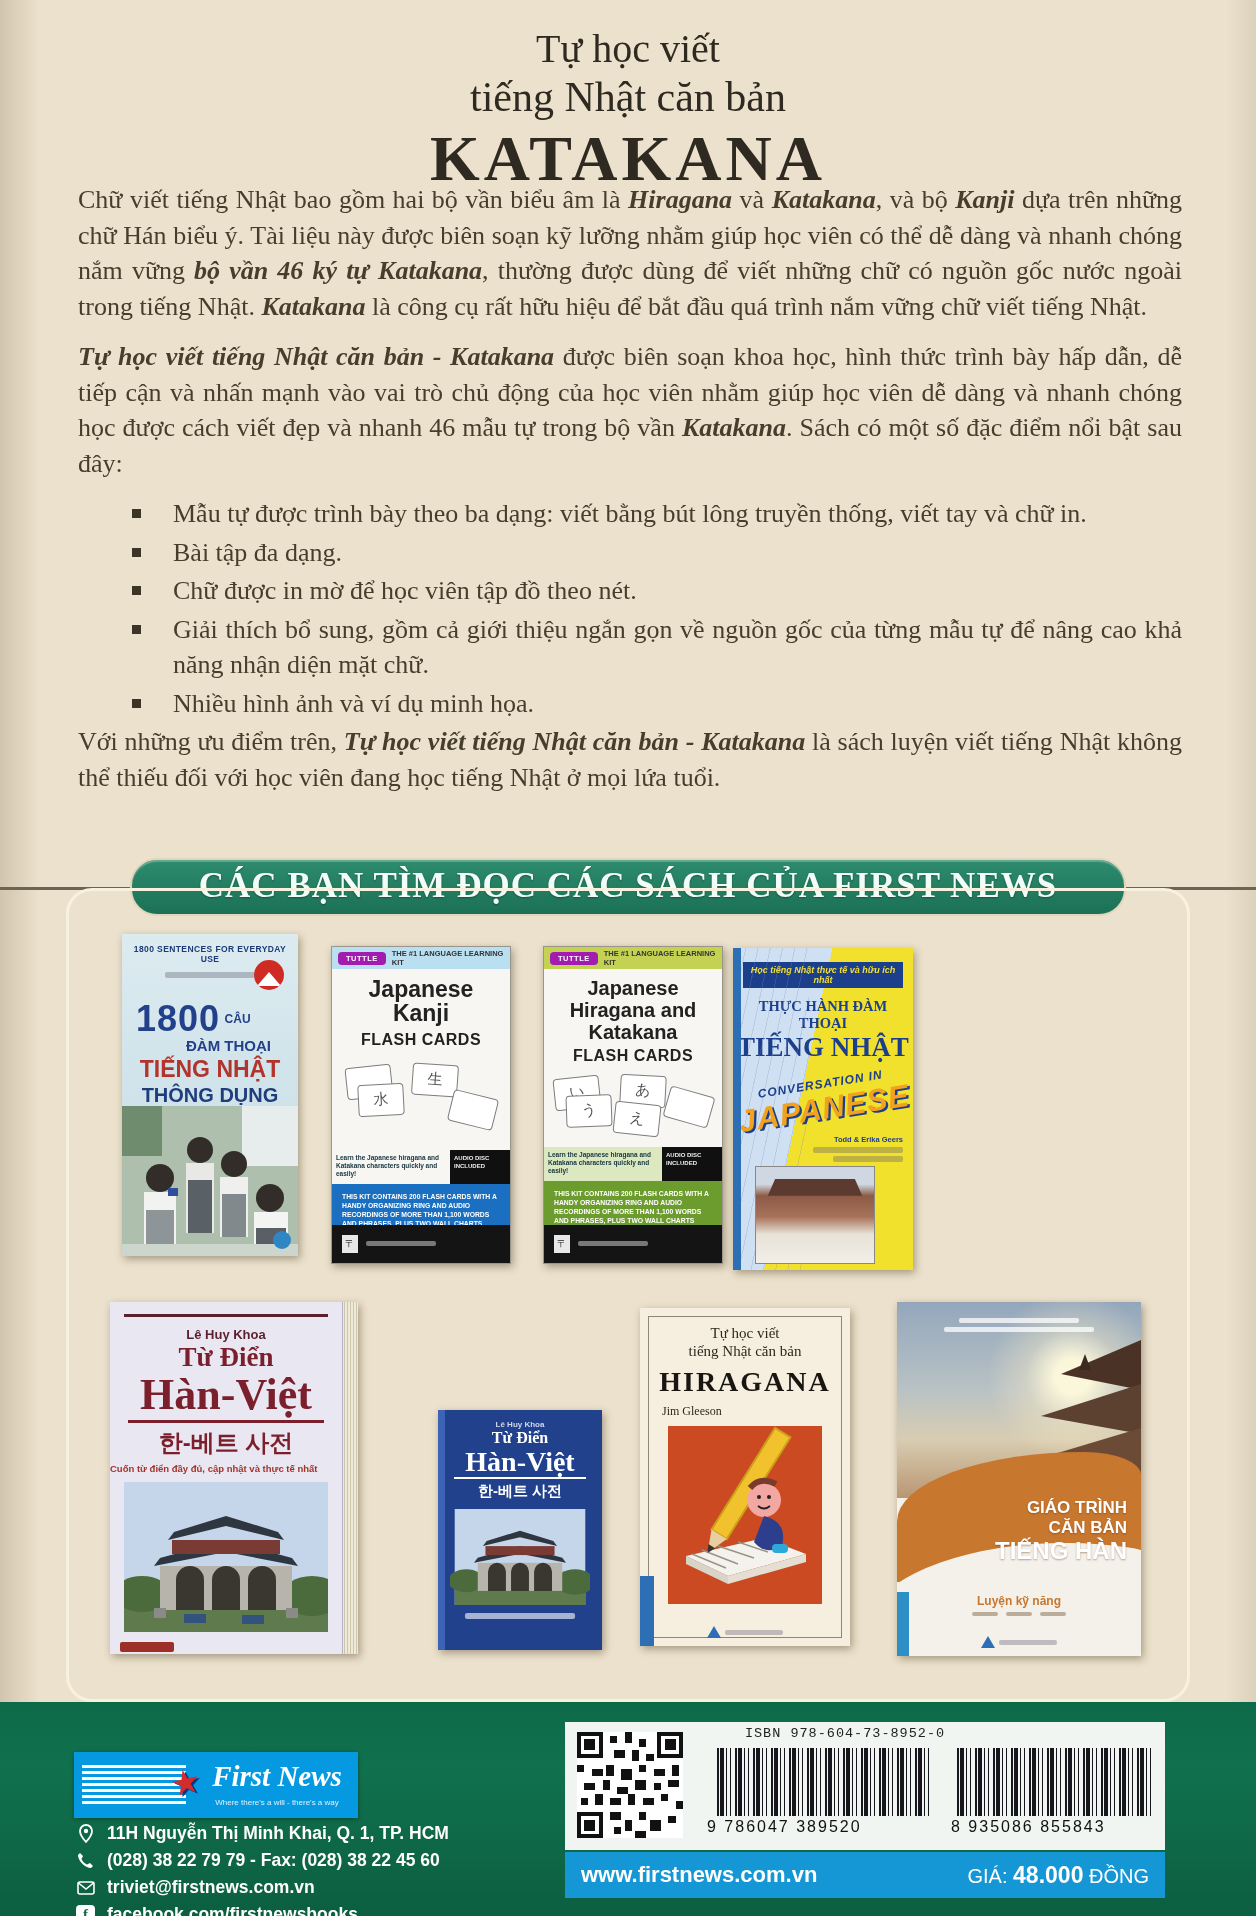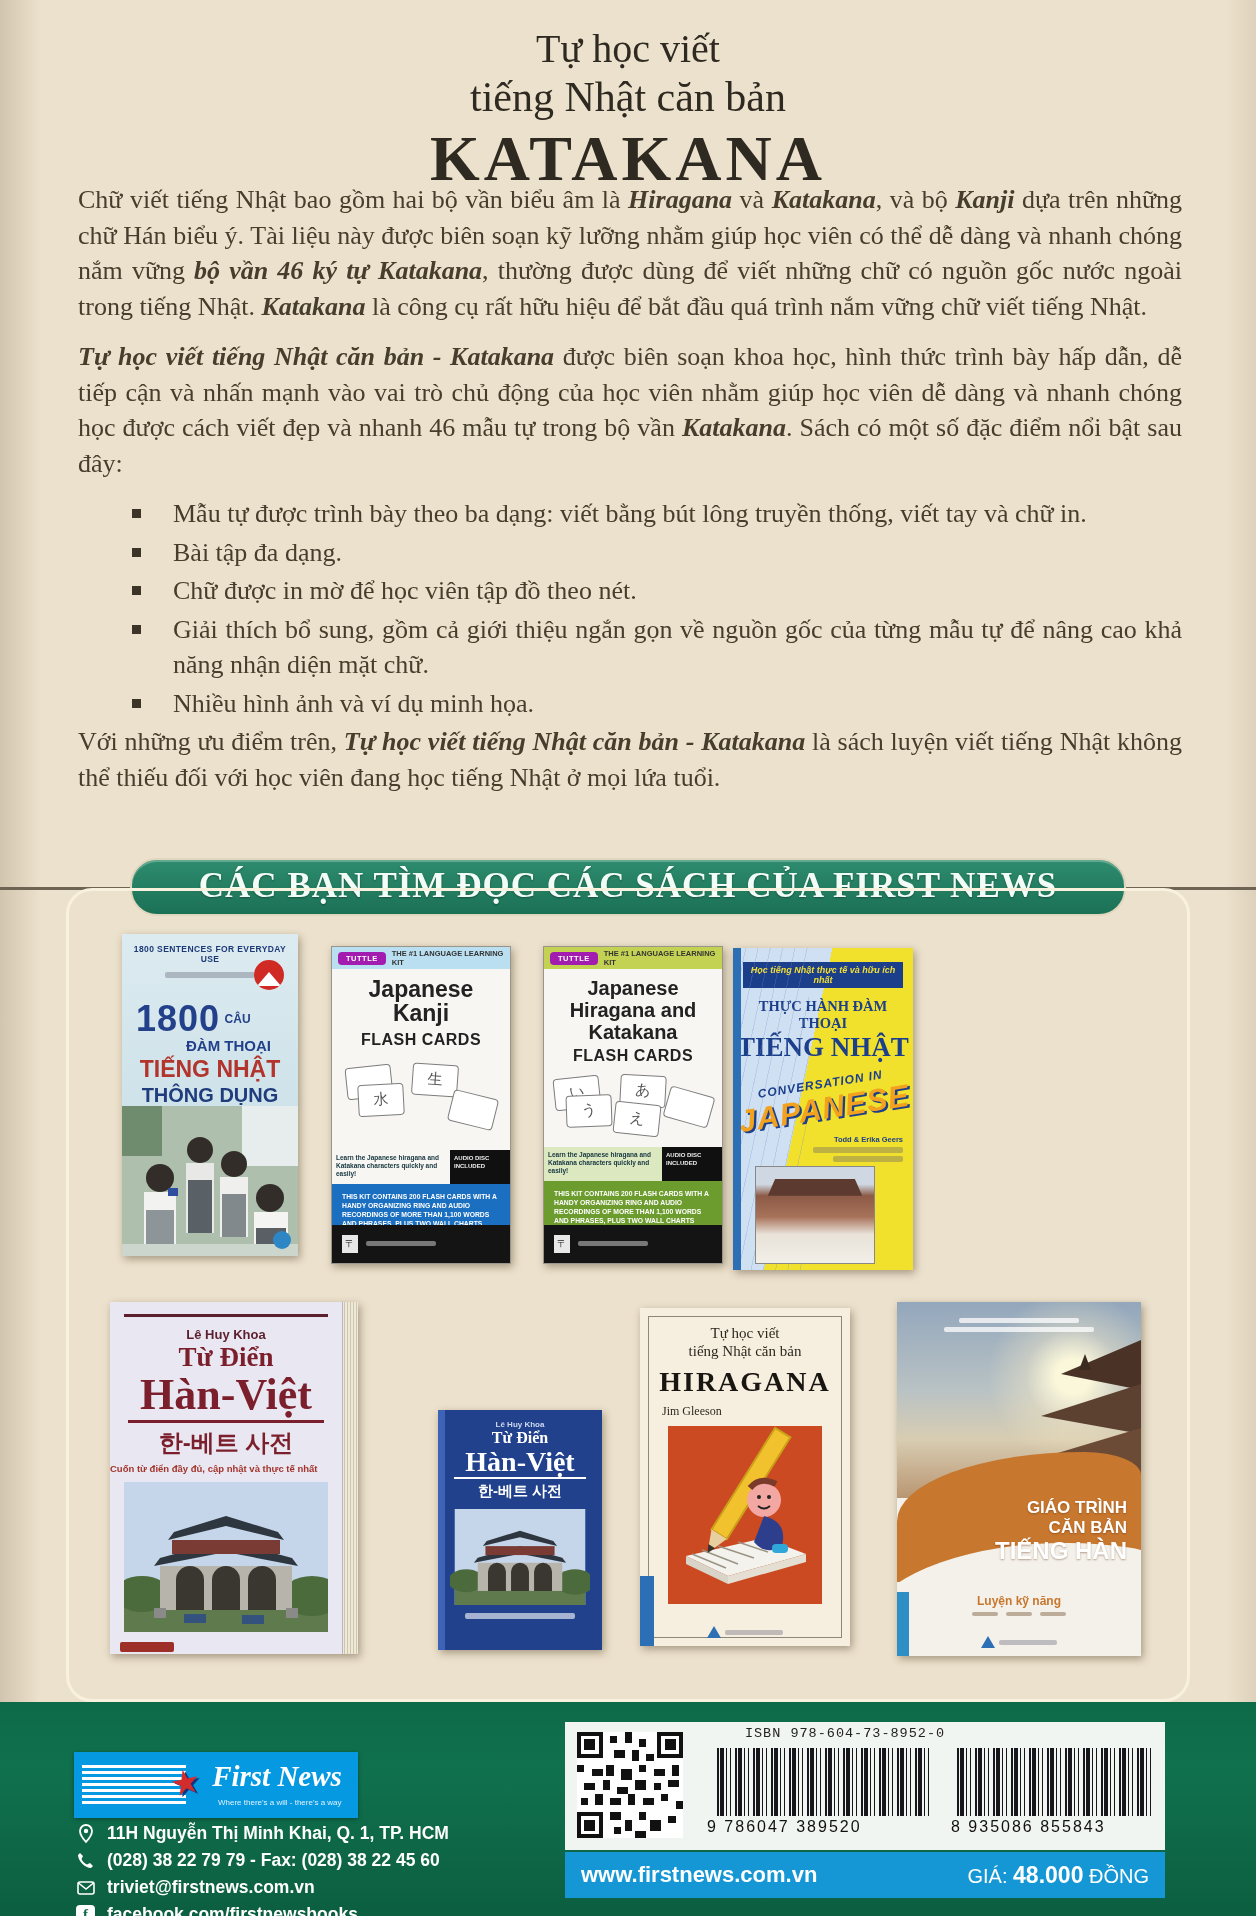--- a/index.html
+++ b/index.html
@@ -163,21 +163,21 @@
   .footer{position:absolute;left:0;top:1702px;width:100%;height:214px;
       background:linear-gradient(#0d6a49,#10714e 30%,#0c5f41);}
   .fnlogo{position:absolute;left:74px;top:50px;width:284px;height:66px;background:#0599e2;
       display:flex;align-items:center;box-shadow:0 1px 4px rgba(0,0,0,.35);}
   .stripes{width:104px;height:40px;margin-left:8px;
       background:repeating-linear-gradient(180deg,#fff 0 3px,transparent 3px 6px);}
   .star{position:absolute;left:96px;top:10px;font-size:34px;color:#d22c2c;
       text-shadow:2px 2px 0 #14337c;transform:rotate(-12deg);font-family:"DejaVu Sans",sans-serif;}
   .fn-name{position:absolute;left:128px;top:8px;width:150px;text-align:center;color:#fff;
       font-family:"Liberation Serif",serif;font-style:italic;font-weight:bold;font-size:29px;}
-  .fn-tag{position:absolute;left:144px;top:46px;width:150px;color:#dff2ff;
+  .fn-tag{position:absolute;left:128px;top:46px;width:150px;text-align:center;color:#dff2ff;
       font-size:8px;font-family:"Liberation Sans",sans-serif;}
   .contacts{position:absolute;left:76px;top:118px;font-family:"Liberation Sans",sans-serif;
       color:#fff;font-size:17.5px;font-weight:bold;}
   .crow{display:flex;align-items:center;height:27px;gap:12px;}
   .cicon{flex:none;width:19px;height:19px;display:flex;align-items:center;justify-content:center;}
   .cicon svg{display:block;}
   .fb{background:#fff;color:#0d6a49;border-radius:4px;font-size:15px;font-weight:bold;
       font-family:"Liberation Serif",serif;line-height:19px;text-align:center;width:19px;height:19px;}
   .bcpanel{position:absolute;left:565px;top:20px;width:600px;height:128px;background:#f1f5f2;}
   .qr{position:absolute;left:12px;top:10px;width:106px;height:106px;}

